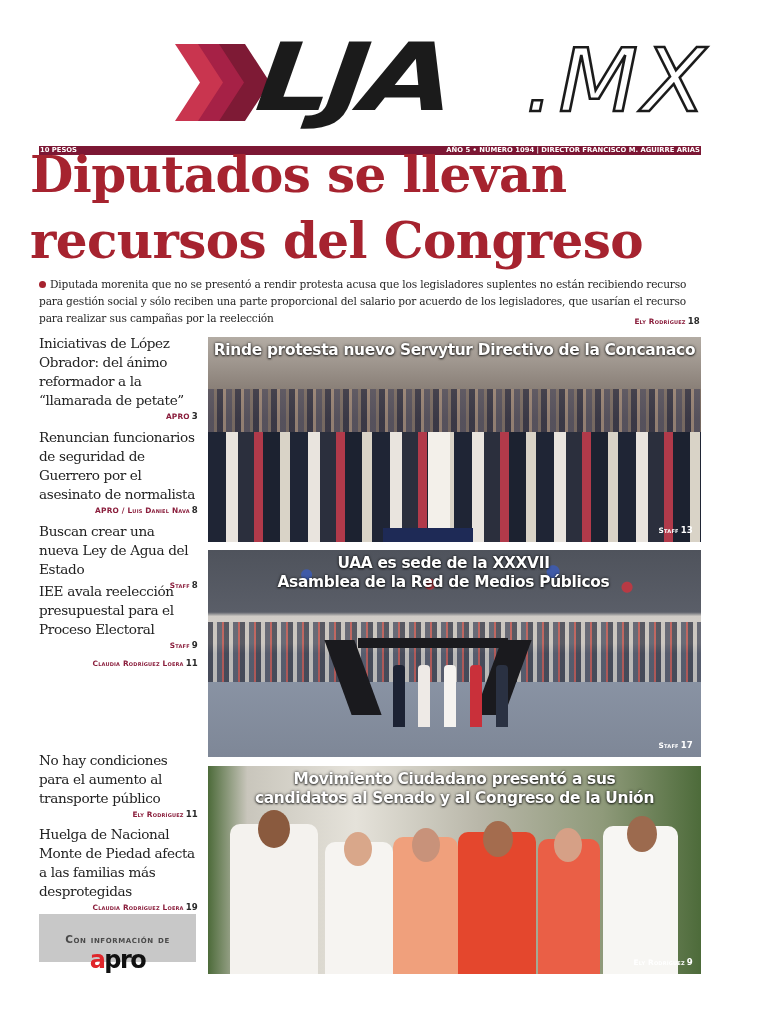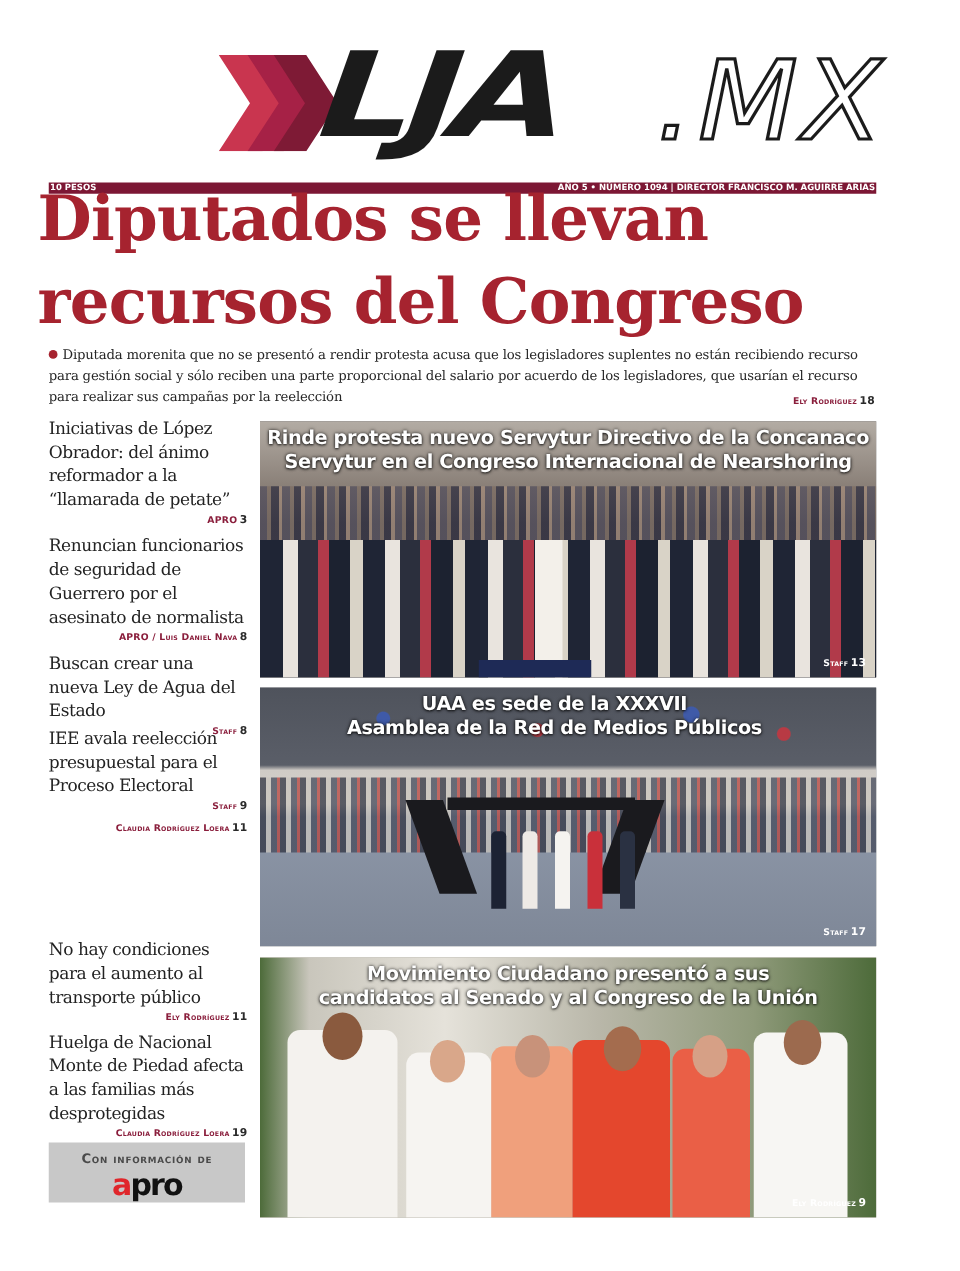--- a/index.html
+++ b/index.html
@@ -26,21 +26,21 @@
 
   .credit { font-family: "DejaVu Sans", sans-serif; font-weight: bold; font-size: 7.4px; color: #8a1e3c; font-variant: small-caps; letter-spacing: 0.2px; }
   .credit .pg { color: #2a2a2a; font-size: 8.6px; margin-left: 2px; }
 
   
   .sidebar { position: absolute; left: 39px; top: 334px; width: 159px; }
   .story { position: absolute; left: 0; width: 159px; }
   .story-title { font-family: "DejaVu Serif", serif; font-size: 13.6px; line-height: 19px; color: #222; letter-spacing: -0.35px; }
   .story-credit { text-align: right; margin-top: 1px; }
 
-  .apro-box { position: absolute; left: 0; top: 580px; width: 157px; height: 48px; background: #c8c8c8; text-align: center; padding-top: 7px; }
+  .apro-box { position: absolute; left: 0; top: 580px; width: 157px; height: 48px; background: #c8c8c8; text-align: center; padding-top: 19px; }
   .apro-label { font-family: "DejaVu Sans", sans-serif; font-weight: bold; font-size: 10.5px; color: #4a4a4a; font-variant: small-caps; letter-spacing: 0.6px; }
   .apro-logo { margin-top: 2px; font-family: "DejaVu Sans", sans-serif; font-weight: bold; font-size: 24px; line-height: 26px; letter-spacing: -1.5px; color: #111; }
   .apro-logo .a { color: #e0262b; }
 
   
   .photo { position: absolute; left: 208px; width: 493px; overflow: hidden; }
   .photo-caption { position: absolute; left: 0; top: 4px; width: 100%; text-align: center; color: #fff; font-family: "DejaVu Sans", sans-serif; font-weight: bold; font-size: 15.4px; line-height: 19px; letter-spacing: -0.3px; text-shadow: 0 0 3px rgba(0,0,0,0.75), 0 1px 2px rgba(0,0,0,0.7); z-index: 3; }
   .photo-credit { position: absolute; right: 8px; bottom: 5px; z-index: 3; }
   .photo-credit .credit, .photo-credit .credit .pg { color: #fff; }
   .scene { position: absolute; inset: 0; }
@@ -117,21 +117,20 @@
 
 <figure class="photo photo1">
   <div class="scene" style="background: linear-gradient(180deg,#b3aca4 0%,#8a8078 25%,#3d3b44 40%,#2f2e38 100%);">
     <div style="position:absolute;left:0;top:52px;width:100%;height:50px;background:repeating-linear-gradient(90deg,#5a5560 0 6px,#7f7066 6px 9px,#3a3846 9px 15px,#a08a7a 15px 18px);opacity:.85"></div>
     <div style="position:absolute;left:0;top:95px;width:100%;height:110px;background:repeating-linear-gradient(90deg,#1f2535 0 18px,#e9e4de 18px 30px,#2b2f3d 30px 46px,#b13a4a 46px 55px,#1c2230 55px 72px,#d9d3c7 72px 82px);"></div>
     <div style="position:absolute;left:220px;top:95px;width:22px;height:110px;background:#f3f0ea"></div>
     <div style="position:absolute;left:175px;bottom:0;width:90px;height:14px;background:#1e2a56"></div>
   </div>
   <figcaption class="photo-caption">
     <div>Rinde protesta nuevo Servytur Directivo de la Concanaco</div>
-    <div>Servytur en el Congreso Internacional de Nearshoring</div>
   </figcaption>
   <div class="photo-credit"><span class="credit"><span>Staff</span><span class="pg">13</span></span></div>
 </figure>
 
 <figure class="photo photo2">
   <div class="scene" style="background: linear-gradient(180deg,#4f535c 0%,#5a5e68 30%,#cfcbc6 32%,#d6d2cc 45%,#8d97a8 50%,#7e8797 100%);">
     <div style="position:absolute;left:0;top:0;width:100%;height:62px;background:radial-gradient(circle at 20% 40%,#3f5aa8 0 5px,transparent 6px),radial-gradient(circle at 45% 55%,#b83a44 0 5px,transparent 6px),radial-gradient(circle at 70% 35%,#3f5aa8 0 6px,transparent 7px),radial-gradient(circle at 85% 60%,#b83a44 0 5px,transparent 6px);"></div>
     <div style="position:absolute;left:0;top:72px;width:100%;height:60px;background:repeating-linear-gradient(90deg,#2f3240 0 5px,#c9c4bd 5px 9px,#44495a 9px 14px,#b8453f 14px 16px);opacity:.75"></div>
     <div style="position:absolute;left:130px;top:90px;width:30px;height:75px;background:#1a1a1e;transform:skewX(20deg)"></div>
     <div style="position:absolute;left:280px;top:90px;width:30px;height:75px;background:#1a1a1e;transform:skewX(-20deg)"></div>

